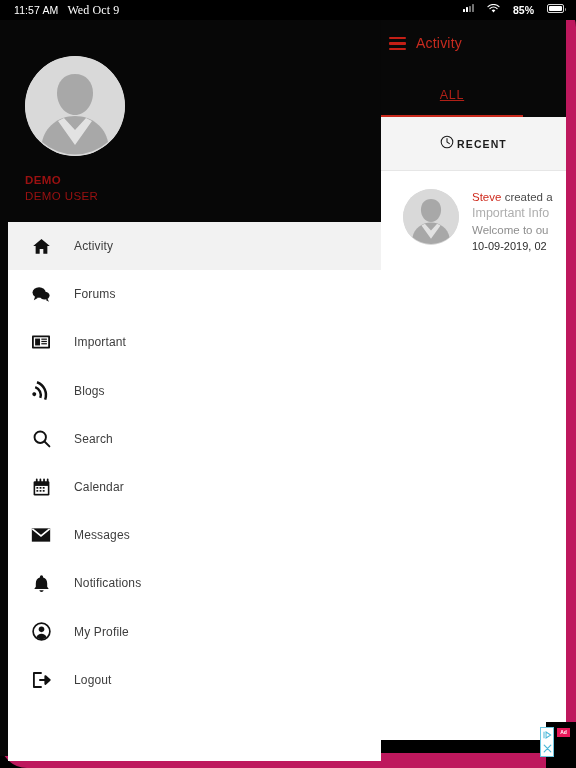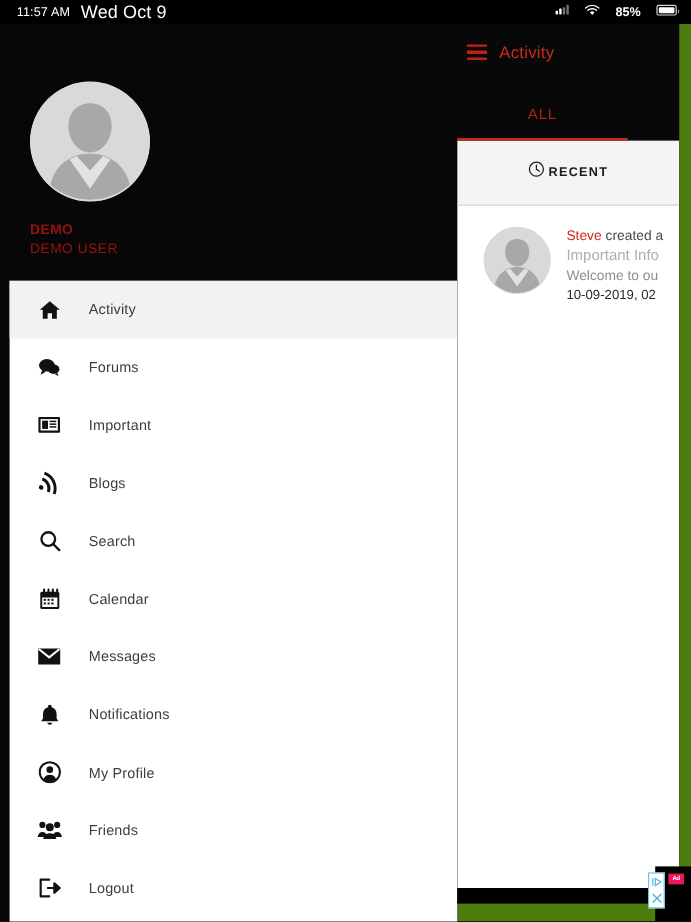--- a/index.html
+++ b/index.html
@@ -1,42 +1,42 @@
 <!DOCTYPE html>
 <html><head>
 <meta charset="utf-8">
 <style>
   * { margin:0; padding:0; box-sizing:border-box; }
   html,body { width:576px; height:768px; background:#000; overflow:hidden;
               font-family:"Liberation Sans", sans-serif; }
 
-  #screen { position:relative; width:576px; height:768px; background:#4d7c0f; }
+  #screen { position:relative; width:576px; height:768px; background:#be185d;border-radius:27px; }
 
   
   .statusbar { position:absolute; left:0; top:0; width:576px; height:20px;
                display:flex; align-items:center; color:#fff; font-size:10px;
                background:#000; z-index:40; }
   .sb-left { display:flex; align-items:center; gap:9px; padding-left:14px; }
   .sb-right { margin-left:auto; display:flex; align-items:flex-start; gap:13px;
               padding-right:12px;font-weight:bold; }
   .sb-time { font-size:10.5px; letter-spacing:.1px; }
-  .sb-date { font-size:15px; letter-spacing:.1px; }
+  .sb-date { font-size:12px; letter-spacing:.1px;font-family:Liberation Serif, serif; }
   .sb-pct  { font-size:10.5px; }
   .bars { display:flex; align-items:flex-end; gap:1px; height:8px; }
   .bars i { display:block; width:2px; background:#fff; border-radius:.5px; }
   .bars i:nth-child(1){height:3px;} .bars i:nth-child(2){height:5px;}
   .bars i:nth-child(3){height:6.5px;opacity:.45;} .bars i:nth-child(4){height:8px;opacity:.45;}
   .batt { width:17px; height:8.5px; border:1px solid rgba(255,255,255,.85);
           border-radius:2px; position:relative; padding:1px; }
   .batt::after { content:""; position:absolute; right:-3px; top:2.5px; width:1.5px;
                  height:3.5px; background:rgba(255,255,255,.6); border-radius:0 1px 1px 0; }
   .batt b { display:block; height:100%; background:#fff; border-radius:1px; }
 
   
-  .drawer { position:absolute; left:0; top:20px; width:381px; height:748px;
+  .drawer { position:absolute; left:0; top:8px; width:381px; height:748px;
             background:#070707; }
   .profile { height:196px; position:relative; }
   .avatar { position:absolute; left:25px; top:48px; width:100px; height:100px;
             border-radius:50%; background:#d8d8d8; overflow:hidden; }
   .avatar svg { display:block; width:100%; height:100%; }
   .uname { position:absolute; left:25px; font-size:11.5px; color:#9b1111;
            letter-spacing:.4px; }
   .uname.first { top:166px; font-weight:bold; }
   .uname.second { top:182px; font-weight:normal; }
 
@@ -54,21 +54,21 @@
              background:#000; overflow:hidden; }
   .topbar { height:57px; background:#080808; position:relative; }
   .hamb { position:absolute; left:8px; top:17px; width:17px; height:13px;
           display:flex; flex-direction:column; justify-content:space-between; }
   .hamb i { display:block; height:2.4px; background:#c41f16; border-radius:1px; }
   .ttl { position:absolute; left:35px; top:15px; font-size:14px; color:#c82b1f;
          letter-spacing:.2px; }
   .tabs { height:40px; background:#080808; position:relative; }
   .tab { position:absolute; left:0; top:0; width:142px; height:40px;
          display:flex; align-items:flex-start; justify-content:center;
-         padding-top:11px; font-size:12.5px; color:#b02017; letter-spacing:.7px; }
+         padding-top:11px; font-size:12.5px; color:#b02017; letter-spacing:.7px;text-decoration:underline; }
   .tabline { position:absolute; left:0; bottom:0; width:142px; height:2.5px;
              background:#c9291c; }
 
   .rsec { height:54px; background:#f4f4f4; border-bottom:1px solid #e6e6e6;
           display:flex; flex-direction:row; align-items:center;
           justify-content:center; gap:3px; }
   .rsec .clk { color:#1b1b1b; }
   .rsec .rlab { font-size:10.5px; font-weight:bold; color:#1b1b1b;
                 letter-spacing:1.1px; }
 
@@ -250,33 +250,20 @@
         <span class="mico">
           <svg width="19" height="19" viewBox="0 0 24 24">
               <circle cx="12" cy="12" r="10.6" fill="none" stroke="#111" stroke-width="2.1"></circle>
               <circle cx="12" cy="9.3" r="3.5" fill="#111"></circle>
               <path d="M5.4 19.4c1.2-3 3.6-4.6 6.6-4.6s5.4 1.6 6.6 4.6a10.5 10.5 0 0 1-13.2 0z" fill="#111"></path>
             </svg>
         </span>
         <span class="mlab">My Profile</span>
       </div>
 
-      <div class="mrow">
-        <span class="mico">
-          <svg width="21" height="17" viewBox="0 0 26 20" fill="#111">
-              <circle cx="5.4" cy="5" r="3.2"></circle>
-              <circle cx="20.6" cy="5" r="3.2"></circle>
-              <path d="M.4 17.4c.5-3.3 2.4-5.2 5-5.2s4.5 1.9 5 5.2z"></path>
-              <path d="M15.6 17.4c.5-3.3 2.4-5.2 5-5.2s4.5 1.9 5 5.2z"></path>
-              <circle cx="13" cy="7.4" r="4.1"></circle>
-              <path d="M6.2 19.6c.7-3.9 3.2-6.1 6.8-6.1s6.1 2.2 6.8 6.1z"></path>
-            </svg>
-        </span>
-        <span class="mlab">Friends</span>
-      </div>
 
       <div class="mrow">
         <span class="mico">
           <svg width="19" height="18" viewBox="0 0 24 22" fill="none" stroke="#111" stroke-width="2.3">
             <path d="M11.4 2.2H2.4v17.6h9" stroke-linecap="round" stroke-linejoin="round"></path>
             <path d="M10 11h11.4" stroke-linecap="round"></path>
             <path d="m16.8 6 5.6 5-5.6 5z" fill="#111" stroke-linejoin="round"></path>
           </svg>
         </span>
         <span class="mlab">Logout</span>

